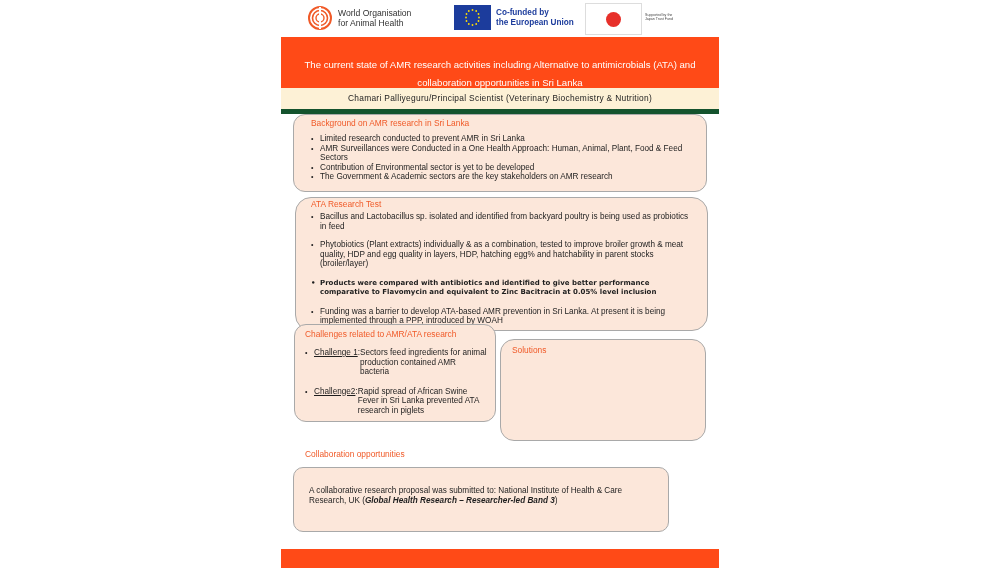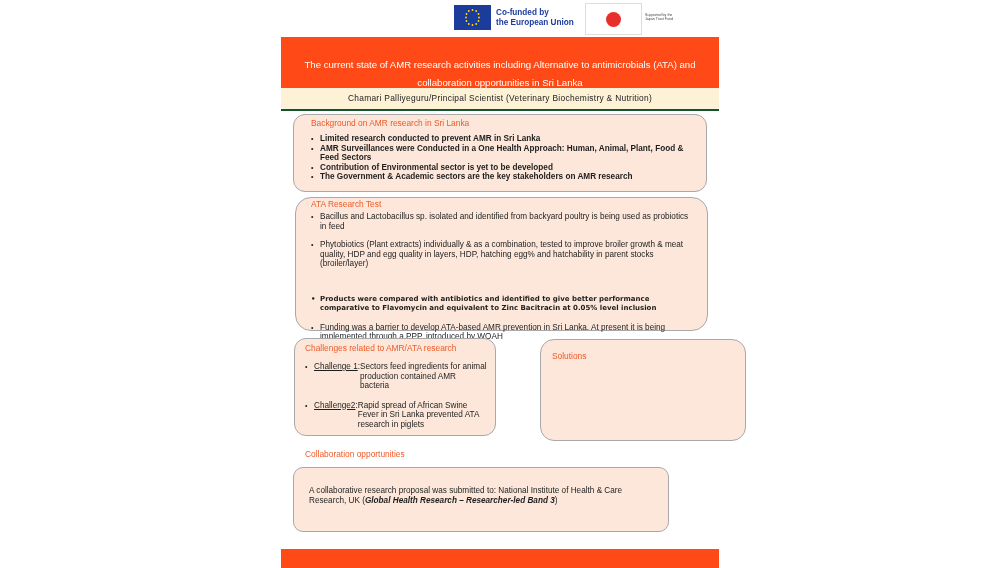--- a/index.html
+++ b/index.html
@@ -14,40 +14,52 @@
     .eu { position:absolute; left:163px; top:5px; display:flex; align-items:center;padding-left:10px; }
     .eu-flag { width:37px; height:25px; background:#1c3c9c; position:relative; margin-right:5px; }
     .eu-text { font-size:8.2px; line-height:10px; color:#1c3c9c; font-weight:bold; }
     .jp { position:absolute; left:304px; top:3px; width:55px; height:30px; border:1px solid #ddd; background:#fff; }
     .jp-dot { position:absolute; left:20px; top:8px; width:15px; height:15px; border-radius:50%; background:#e7302a; }
     .jp-text { position:absolute; left:364px; top:13px; font-size:3.6px; line-height:4px; color:#444; width:40px; }
     
     .title-band { position:absolute; left:0; top:37px; width:438px; height:51px; background:#ff4a17;
       color:#fff; font-size:9.6px; line-height:18px; text-align:center; padding-top:19px; box-sizing:border-box; }
     .author-band { position:absolute; left:0; top:88px; width:438px; height:21px; background:#fdf1d6;
-      border-bottom:2px solid #14532d; font-size:8.4px; line-height:21px; text-align:center; letter-spacing:0.3px; color:#222; }
+      border-bottom:5px solid #14532d; font-size:8.4px; line-height:21px; text-align:center; letter-spacing:0.3px; color:#222; }
     
     .panel { position:absolute; background:#fce7da; border:1px solid #a9a9a9; border-radius:12px; box-sizing:border-box; }
     .ptitle { color:#f05a28; font-size:8.4px; line-height:11px; }
     ul.blist { list-style:none; margin:0; padding:0; }
     ul.blist li { position:relative; padding-left:9px; font-size:8.2px; line-height:9.5px; color:#1e1e1e; }
     ul.blist li::before { content:"•"; position:absolute; left:0; top:0; font-size:7px; }
     .u { text-decoration:underline; }
     .bold { font-weight:bold; font-size:7.8px !important; }
     .collab-title { position:absolute; left:24px; top:449px; color:#f05a28; font-size:8.4px; }
     .footer-band { position:absolute; left:0; top:549px; width:438px; height:19px; background:#ff4a17; }
     .hang { display:flex; }
     .hang .lab { white-space:nowrap; }
   </style>
 </head>
 <body>
 
 <div class="page">
 
   <div class="logos">
+    <div class="woah">
+      <svg class="woah-mark" viewBox="0 0 24 24">
+        <circle cx="12" cy="12" r="11" fill="none" stroke="#f05a28" stroke-width="2"></circle>
+        <circle cx="12" cy="12" r="7.5" fill="none" stroke="#f05a28" stroke-width="1.6"></circle>
+        <circle cx="12" cy="12" r="4" fill="none" stroke="#f05a28" stroke-width="1.4"></circle>
+        <rect x="11" y="1" width="2" height="22" fill="#fff"></rect>
+      </svg>
+      <div class="woah-text">
+        <div>World Organisation</div>
+        <div>for Animal Health</div>
+      </div>
+    </div>
     <div class="eu">
       <div class="eu-flag">
         <svg width="37" height="25" viewBox="0 0 37 25">
           <g fill="#ffdd00">
             <circle cx="18.5" cy="5" r="0.9"></circle>
               <circle cx="22.2" cy="6" r="0.9"></circle>
               <circle cx="24.5" cy="9" r="0.9"></circle>
             <circle cx="25" cy="12.5" r="0.9"></circle>
               <circle cx="24.5" cy="16" r="0.9"></circle>
               <circle cx="22.2" cy="19" r="0.9"></circle>
@@ -76,53 +88,53 @@
 
   <div class="title-band">
     <div>The current state of AMR research activities including Alternative to antimicrobials (ATA) and</div>
     <div>collaboration opportunities in Sri Lanka</div>
   </div>
 
   <div class="author-band">Chamari Palliyeguru/Principal Scientist (Veterinary Biochemistry &amp; Nutrition)</div>
 
   <div class="panel" style="left:12px; top:114px; width:414px; height:78px; padding:3px 10px 8px 17px;">
     <div class="ptitle">Background on AMR research in Sri Lanka</div>
-    <ul class="blist" style="margin-top:5px;font-weight:bold;">
+    <ul class="blist" style="margin-top:5px;">
       <li>Limited research conducted to prevent AMR in Sri Lanka</li>
       <li>AMR Surveillances were Conducted in a One Health Approach: Human, Animal, Plant, Food &amp; Feed Sectors</li>
       <li>Contribution of Environmental sector is yet to be developed</li>
       <li>The Government &amp; Academic sectors are the key stakeholders on AMR research</li>
     </ul>
   </div>
 
   <div class="panel" style="left:14px; top:197px; width:413px; height:134px; padding:1px 16px 0 15px; border-radius:16px;">
     <div class="ptitle">ATA Research Test</div>
     <ul class="blist" style="margin-top:2px;">
       <li style="margin-bottom:9px;">Bacillus and Lactobacillus sp. isolated and identified from backyard poultry is being used as probiotics in feed</li>
-      <li style="margin-bottom:26px;">Phytobiotics (Plant extracts) individually &amp; as a combination, tested to improve broiler growth &amp; meat quality, HDP and egg quality in layers,  HDP, hatching egg% and hatchability in parent stocks (broiler/layer)</li>
+      <li style="margin-bottom:10px;">Phytobiotics (Plant extracts) individually &amp; as a combination, tested to improve broiler growth &amp; meat quality, HDP and egg quality in layers,  HDP, hatching egg% and hatchability in parent stocks (broiler/layer)</li>
       <li class="bold" style="margin-bottom:9px; font-family:'DejaVu Sans', sans-serif; font-size:7px !important;">Products were compared with antibiotics and identified to give better performance comparative to Flavomycin and equivalent to Zinc Bacitracin at 0.05% level inclusion</li>
       <li>Funding was a barrier to develop ATA-based AMR prevention in Sri Lanka. At present it is being implemented through a PPP, introduced by WOAH</li>
     </ul>
   </div>
 
-  <div class="panel" style="left:13px; top:338px; width:202px; height:98px; padding:4px 8px 0 10px;">
+  <div class="panel" style="left:13px; top:324px; width:202px; height:98px; padding:4px 8px 0 10px;">
     <div class="ptitle">Challenges related to AMR/ATA research</div>
     <ul class="blist" style="margin-top:8px;">
       <li class="hang" style="margin-bottom:10px;">
         <span class="lab"><span class="u">Challenge 1</span><span>: </span></span>
         <span>Sectors feed ingredients for animal production contained AMR bacteria</span>
       </li>
       <li class="hang">
         <span class="lab"><span class="u">Challenge2</span><span>: </span></span>
         <span>Rapid spread of African Swine Fever in Sri Lanka prevented ATA research in piglets</span>
       </li>
     </ul>
   </div>
 
-  <div class="panel" style="left:219px; top:339px; width:206px; height:102px; padding:11px 10px 0 11px; border-radius:14px;margin-left:40px;">
+  <div class="panel" style="left:219px; top:339px; width:206px; height:102px; padding:5px 10px 0 11px; border-radius:14px;">
     <div class="ptitle">Solutions</div>
   </div>
 
   <div class="collab-title">Collaboration opportunities</div>
 
   <div class="panel" style="left:12px; top:467px; width:376px; height:65px; padding:18px 16px 0 15px; border-radius:10px;">
     <div style="font-size:8.2px; line-height:10px;">
       <span>A collaborative research proposal was submitted to: National Institute of Health &amp; Care Research, UK (</span><i style="font-weight:bold;">Global Health Research – Researcher-led Band 3</i><span>)</span>
     </div>
   </div>

